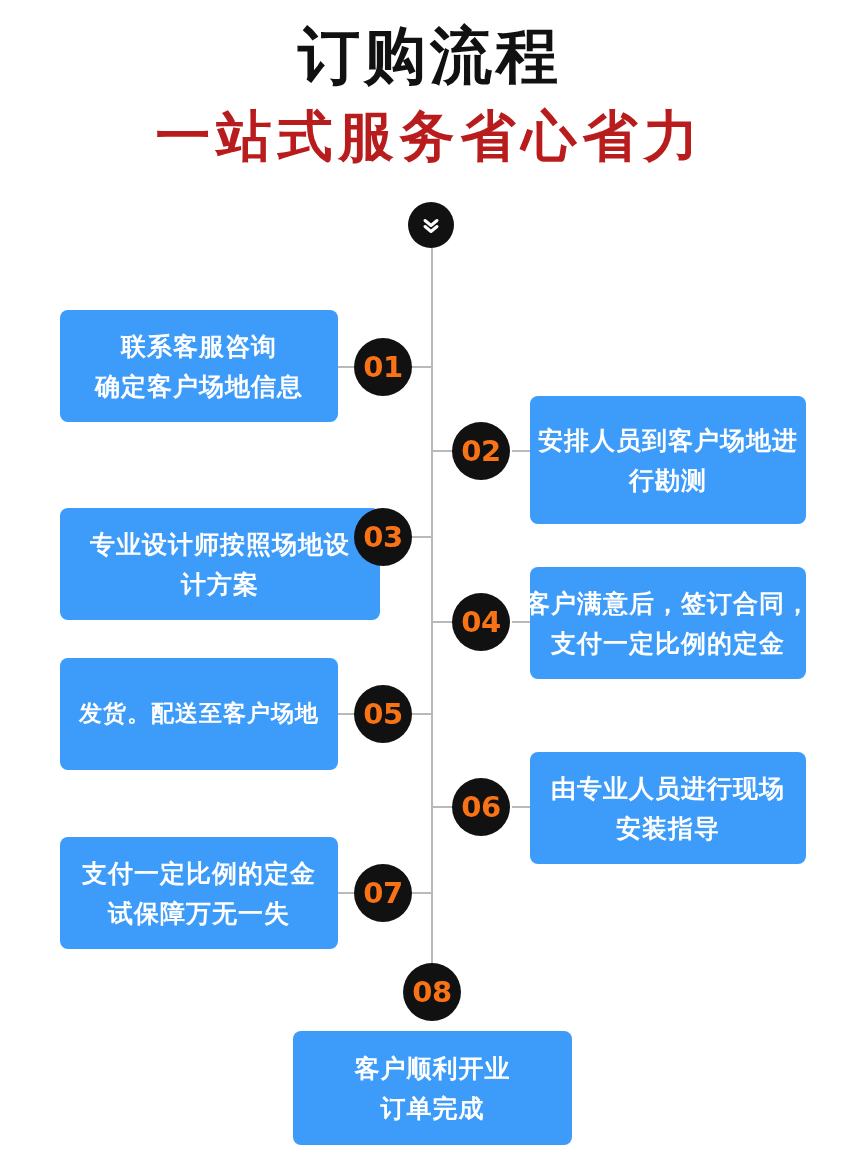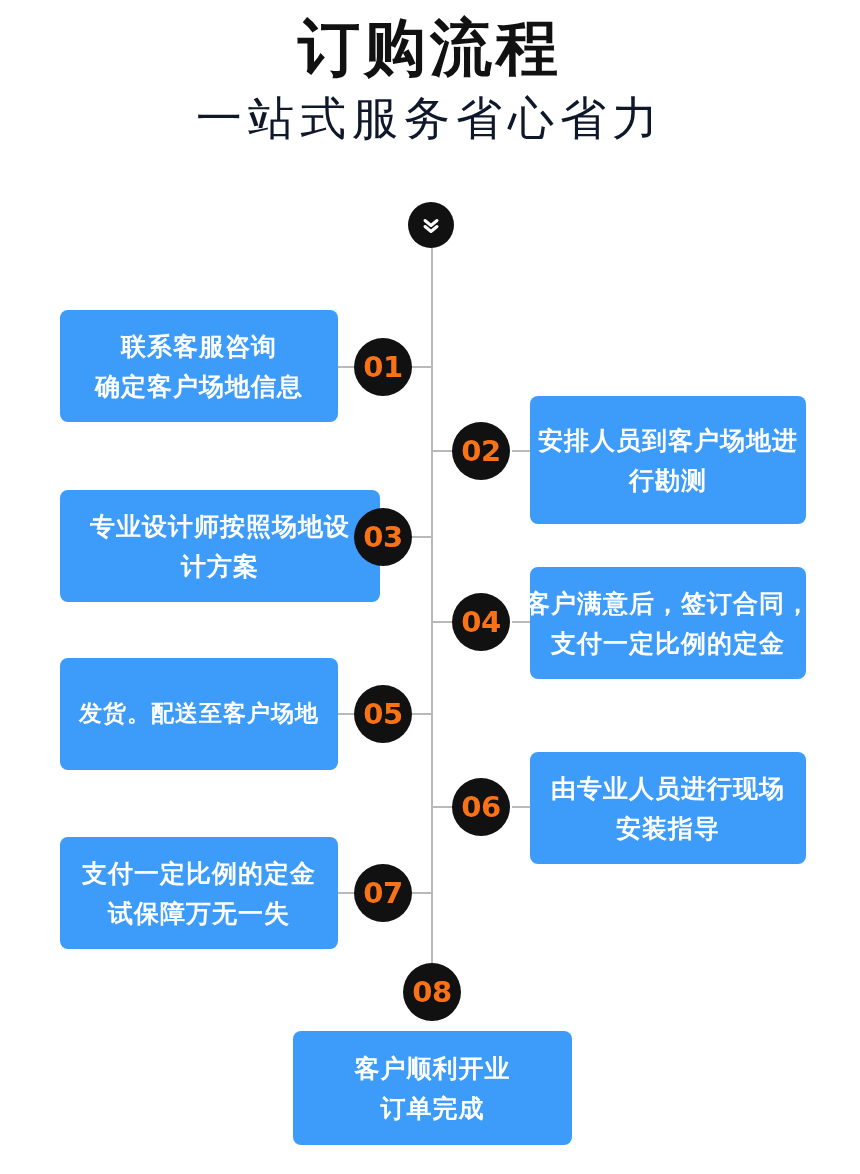--- a/index.html
+++ b/index.html
@@ -26,26 +26,26 @@
     width: 860px;
     text-align: center;
     padding-top: 8px;
   }
   .title {
     font-size: 62px;
     font-weight: bold;
     color: #111111;
     letter-spacing: 4px;
     line-height: 1.15;
-    margin: 4px;
+    margin: 12px;
   }
   .subtitle {
-    font-size: 46px;
-    font-weight: normal;
-    color: #0f172a;
+    font-size: 55px;
+    font-weight: bold;
+    color: #b91c1c;
     letter-spacing: 6px;
     line-height: 1.2;
     margin: 8px 0 0 0;
   }
 
   
   .spine {
     position: absolute;
     left: 431px;
     top: 228px;
@@ -144,21 +144,21 @@
   <div class="box" style="left:530px; top:396px; width:276px; height:128px;">
     <span class="ln">安排人员到客户场地进</span>
     <span class="ln">行勘测</span>
   </div>
   <div class="badge" style="left:452px; top:422px;">
       <span>02</span>
     </div>
 
   <div class="stub" style="left:338px; top:536px; width:16px;"></div>
   <div class="stub" style="left:412px; top:536px; width:20px;"></div>
-  <div class="box" style="left:60px; top:490px; width:320px; height:112px;">
+  <div class="box" style="left:60px; top:508px; width:320px; height:112px;">
     <span class="ln">专业设计师按照场地设</span>
     <span class="ln">计方案</span>
   </div>
   <div class="badge" style="left:354px; top:508px;">
       <span>03</span>
     </div>
 
   <div class="stub" style="left:432px; top:621px; width:22px;"></div>
   <div class="stub" style="left:512px; top:621px; width:18px;"></div>
   <div class="box" style="left:530px; top:567px; width:276px; height:112px;">

